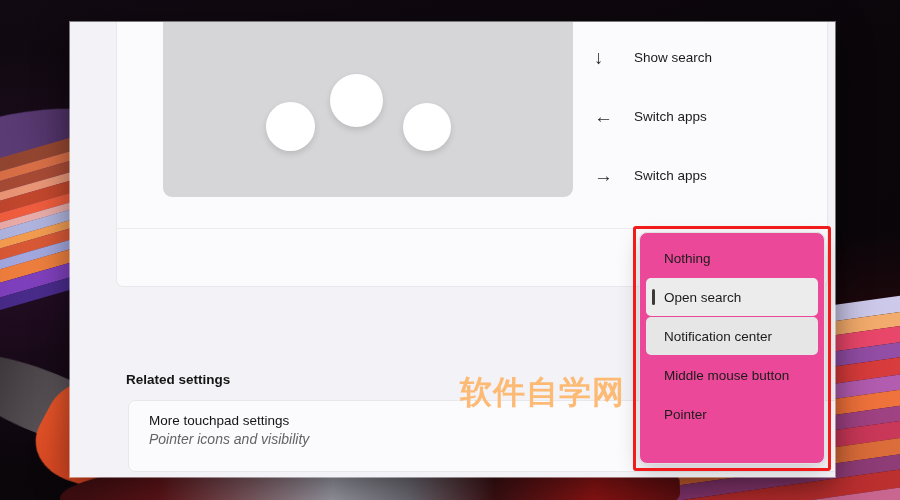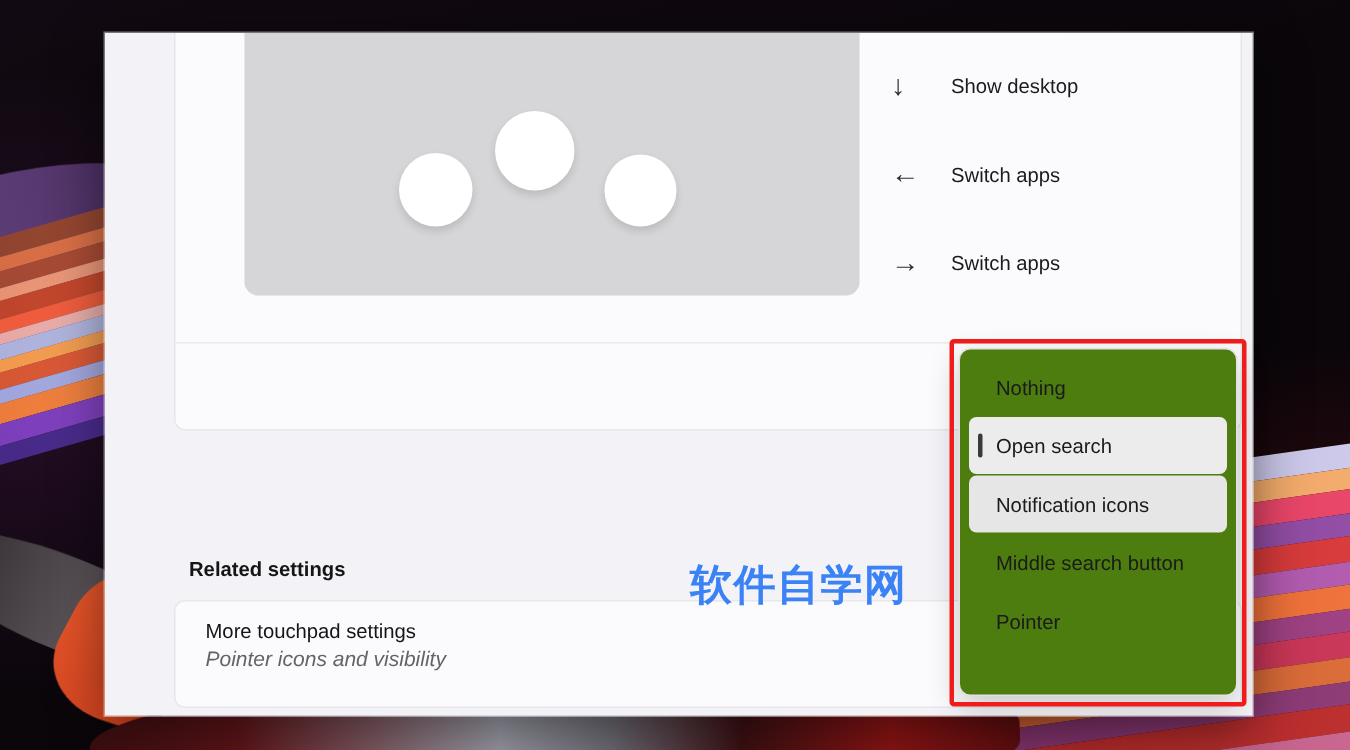--- a/index.html
+++ b/index.html
@@ -162,33 +162,33 @@
   
   #related-heading {
     position: absolute;
     left: 18px; top: 350px;
     font-size: 13.5px;
     font-weight: bold;
     color: #151515;
   }
   #more-touchpad-card {
     position: absolute;
-    left: 8px; top: 378px;
+    left: 20px; top: 378px;
     width: 712px; height: 72px;
     padding: 12px 0 0 20px;
   }
   .mt-title { font-size: 13.5px; color: #151515; margin-bottom: 3px; }
   .mt-sub   { font-size: 14px; color: #646464; font-style: italic; }
 
   
   #action-dropdown {
     position: absolute;
     left: 639px; top: 232px;
     width: 186px; height: 232px;
-    background: #4d7c0f;
+    background: #ec4899;
     border: 1px solid #e2e2e2;
     border-radius: 8px;
     box-shadow: 0 8px 22px rgba(0,0,0,.20);
     padding: 5px 4px;
     z-index: 6;
   }
   .dd-item {
     position: relative;
     height: 38px;
     display: flex; align-items: center;
@@ -221,23 +221,23 @@
   }
 
   
   #watermark {
     position: absolute;
     left: 460px; top: 376px;
     z-index: 10;
     text-align: center;
   }
   #watermark-cn {
-    font-size: 28px;
+    font-size: 32px;
     font-weight: bold;
-    color: #3b82f6;
+    color: #fdba74;
     letter-spacing: 1px;
     line-height: 1;
     font-family: "DejaVu Sans", sans-serif;
   }
   #watermark-url {
     font-size: 13px;
     font-weight: bold;
     color: #2b9fe0;
     letter-spacing: .6px;
     margin-top: 3px;
@@ -304,21 +304,21 @@
           </div>
           <div class="gesture-list">
 
             <div class="gesture-row">
               
               
             </div>
 
             <div class="gesture-row">
               <span class="g-icon">↓</span>
-              <span class="g-label">Show desktop</span>
+              <span class="g-label">Show search</span>
             </div>
 
             <div class="gesture-row">
               <span class="g-icon">←</span>
               <span class="g-label">Switch apps</span>
             </div>
 
             <div class="gesture-row">
               <span class="g-icon">→</span>
               <span class="g-label">Switch apps</span>
@@ -342,24 +342,24 @@
   </div>
 
   <div id="action-dropdown">
     <div class="dd-item">
       <span>Nothing</span>
     </div>
     <div class="dd-item selected">
       <span>Open search</span>
     </div>
     <div class="dd-item hover">
-      <span>Notification icons</span>
+      <span>Notification center</span>
     </div>
     <div class="dd-item">
-      <span>Middle search button</span>
+      <span>Middle mouse button</span>
     </div>
     <div class="dd-item">
       <span>Pointer</span>
     </div>
   </div>
 
   <div id="red-highlight"></div>
 
   <div id="watermark">
     <div id="watermark-cn">软件自学网</div>

